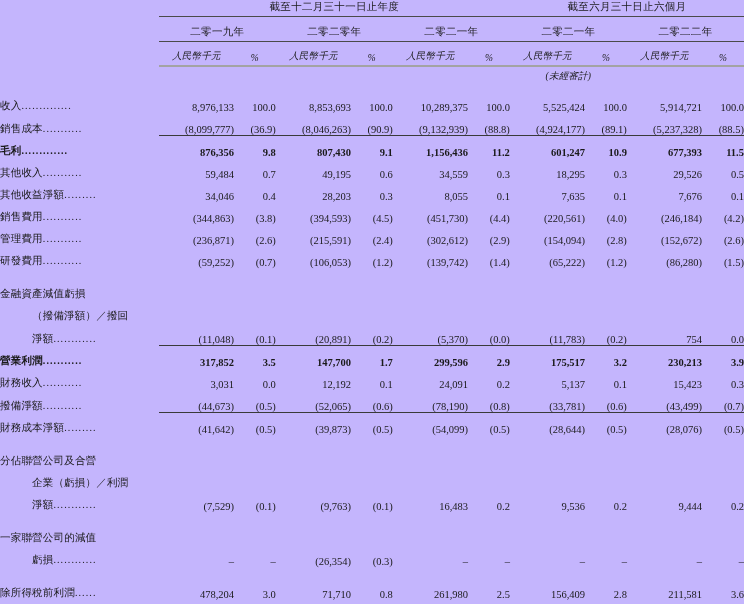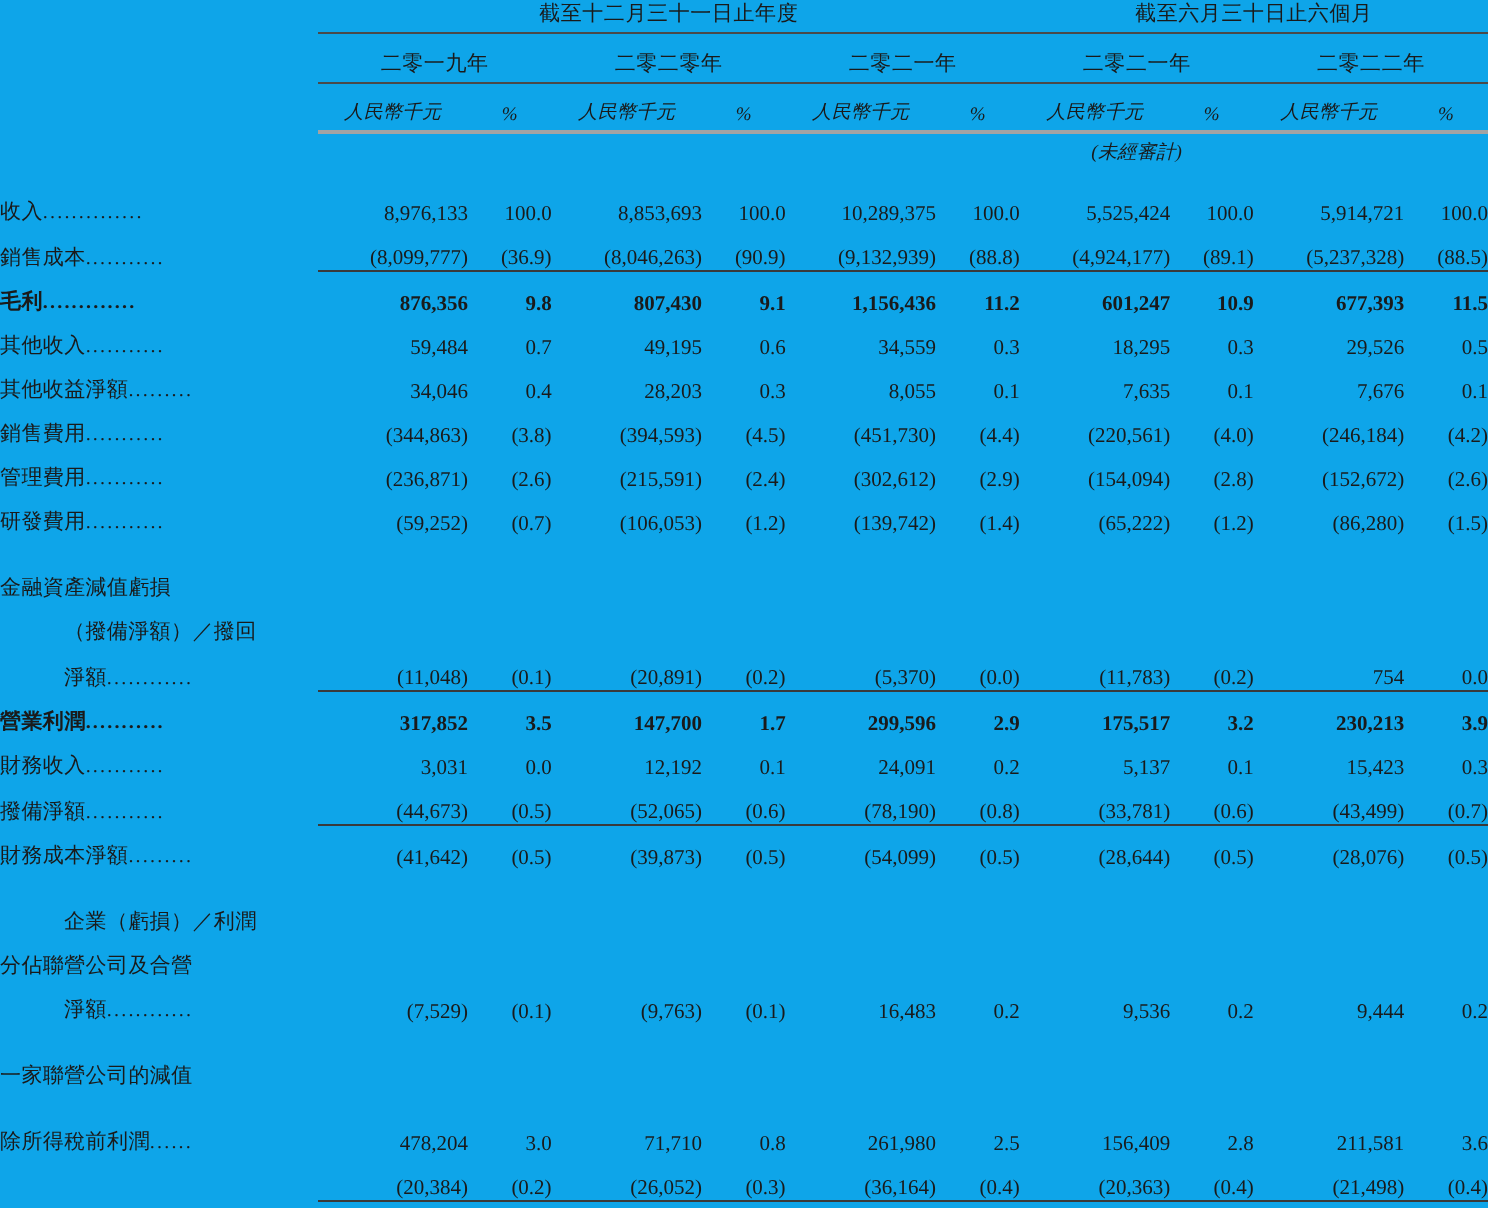--- a/index.html
+++ b/index.html
@@ -11,21 +11,21 @@
     width: 744px;
     height: 604px;
     font-family: "Liberation Serif", "DejaVu Serif", serif;
     color: #1a1a1a;
     overflow: hidden;
   }
   .page {
     position: relative;
     width: 744px;
     height: 604px;
-    background: #0ea5e9;
+    background: #c4b5fd;
     box-sizing: border-box;
     padding: 0;
   }
   table.fin {
     border-collapse: collapse;
     width: 744px;
     table-layout: fixed;
     font-size: 10px;
   }
   table.fin td, table.fin th {
@@ -409,34 +409,34 @@
           <td class="pct">(0.5)</td>
           <td class="num">(28,644)</td>
           <td class="pct">(0.5)</td>
           <td class="num">(28,076)</td>
           <td class="pct">(0.5)</td>
         </tr>
         <tr class="blank">
           <td colspan="11"></td>
         </tr>
         <tr class="drow">
+          <td class="label"><span>分佔聯營公司及合營</span></td>
+          <td class="num"></td>
+          <td class="pct"></td>
+          <td class="num"></td>
+          <td class="pct"></td>
+          <td class="num"></td>
+          <td class="pct"></td>
+          <td class="num"></td>
+          <td class="pct"></td>
+          <td class="num"></td>
+          <td class="pct"></td>
+        </tr>
+        <tr class="drow">
           <td class="label indent1"><span>企業（虧損）／利潤</span></td>
-          <td class="num"></td>
-          <td class="pct"></td>
-          <td class="num"></td>
-          <td class="pct"></td>
-          <td class="num"></td>
-          <td class="pct"></td>
-          <td class="num"></td>
-          <td class="pct"></td>
-          <td class="num"></td>
-          <td class="pct"></td>
-        </tr>
-        <tr class="drow">
-          <td class="label"><span>分佔聯營公司及合營</span></td>
           <td class="num"></td>
           <td class="pct"></td>
           <td class="num"></td>
           <td class="pct"></td>
           <td class="num"></td>
           <td class="pct"></td>
           <td class="num"></td>
           <td class="pct"></td>
           <td class="num"></td>
           <td class="pct"></td>
@@ -462,20 +462,33 @@
           <td class="num"></td>
           <td class="pct"></td>
           <td class="num"></td>
           <td class="pct"></td>
           <td class="num"></td>
           <td class="pct"></td>
           <td class="num"></td>
           <td class="pct"></td>
           <td class="num"></td>
           <td class="pct"></td>
+        </tr>
+        <tr class="drow">
+          <td class="label indent1"><span>虧損</span><span class="dots">............</span></td>
+          <td class="num">–</td>
+          <td class="pct">–</td>
+          <td class="num">(26,354)</td>
+          <td class="pct">(0.3)</td>
+          <td class="num">–</td>
+          <td class="pct">–</td>
+          <td class="num">–</td>
+          <td class="pct">–</td>
+          <td class="num">–</td>
+          <td class="pct">–</td>
         </tr>
         <tr class="blank">
           <td colspan="11"></td>
         </tr>
         <tr class="drow">
           <td class="label"><span>除所得稅前利潤</span><span class="dots">......</span></td>
           <td class="num">478,204</td>
           <td class="pct">3.0</td>
           <td class="num">71,710</td>
           <td class="pct">0.8</td>

